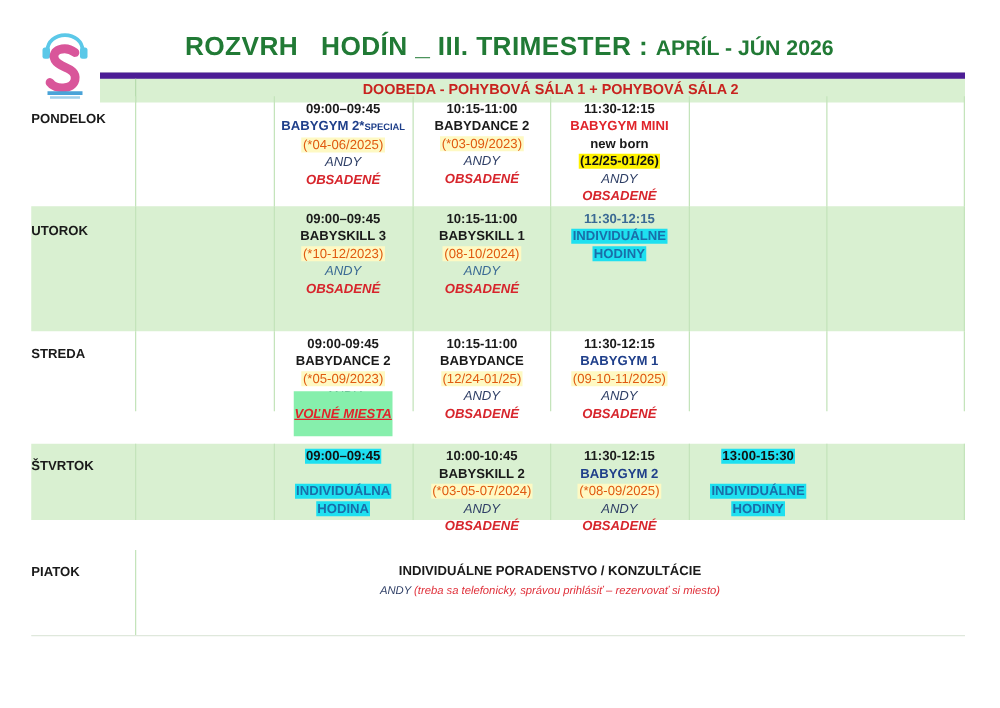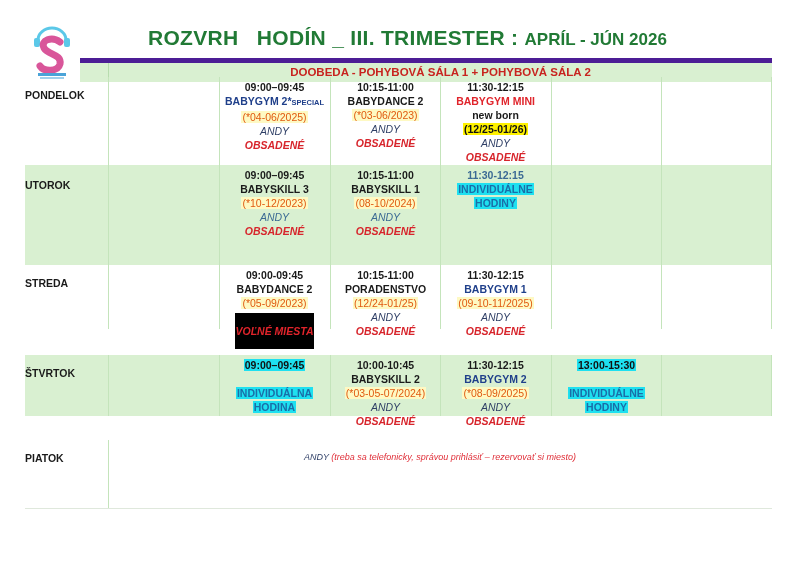--- a/index.html
+++ b/index.html
@@ -37,21 +37,21 @@
     .navy { color: #1f3f8a; }
     .steel { color: #3b6a94; }
     .red { color: #e0242b; }
     .hl { background: #fef9c3; color: #e05a10; padding: 0 1px; }
     .hlb { background: #fff200; color: #111; font-weight: bold; padding: 0 1px; }
     .cyan { background: #1ee0f0; color: #1a6ea8; font-weight: bold; padding: 0 1px; }
     .cyanb { background: #1ee0f0; color: #111; font-weight: bold; padding: 0 1px; }
     .andy { font-style: italic; color: #2f3f66; }
     .andy2 { font-style: italic; color: #3b6a94; }
     .occ { font-style: italic; font-weight: bold; color: #d7252c; }
-    .free { font-style: italic; font-weight: bold; color: #e0242b; background: #000000; padding: 12px 1px; }
+    .free { font-style: italic; font-weight: bold; color: #e0242b; background: #86efac; padding: 12px 1px; text-decoration: underline; }
     .sup { font-size: 7.5px; }
     .fri {
       position: absolute; left: 83px; right: 0; top: 10px; text-align: center; font-size: 10.5px; line-height: 15px; color: #1a1a1a;
     }
     .fri .bullet { display: inline-block; margin-right: 12px; }
     .fri .note { font-style: italic; font-size: 9px; }
     .fri .note .n1 { color: #2f3f66; }
     .fri .note .n2 { color: #e0303a; }
     .bottom-line { position: absolute; left: 25px; width: 747px; top: 508px; height: 1px; background: #dfe8dc; }
   </style>
@@ -87,21 +87,21 @@
   <div class="cell" style="left:194px">
     <div class="b">09:00–09:45</div>
     <div class="b navy"><span>BABYGYM 2*</span><span class="sup">SPECIAL</span></div>
     <div><span class="hl">(*04-06/2025)</span></div>
     <div class="andy">ANDY</div>
     <div class="occ">OBSADENÉ</div>
   </div>
   <div class="cell" style="left:305px">
     <div class="b">10:15-11:00</div>
     <div class="b">BABYDANCE 2</div>
-    <div><span class="hl">(*03-06/2023)</span></div>
+    <div><span class="hl">(*03-09/2023)</span></div>
     <div class="andy">ANDY</div>
     <div class="occ">OBSADENÉ</div>
   </div>
   <div class="cell" style="left:415px">
     <div class="b">11:30-12:15</div>
     <div class="b red">BABYGYM MINI</div>
     <div class="b">new born</div>
     <div><span class="hlb">(12/25-01/26)</span></div>
     <div class="andy">ANDY</div>
     <div class="occ">OBSADENÉ</div>
@@ -149,21 +149,21 @@
   <div class="day" style="top:12px">STREDA</div>
   <div class="cell" style="left:194px">
     <div class="b">09:00-09:45</div>
     <div class="b">BABYDANCE 2</div>
     <div><span class="hl">(*05-09/2023)</span></div>
     <div class="andy">ANDY</div>
     <div><span class="free">VOĽNÉ MIESTA</span></div>
   </div>
   <div class="cell" style="left:305px">
     <div class="b">10:15-11:00</div>
-    <div class="b">PORADENSTVO</div>
+    <div class="b">BABYDANCE</div>
     <div><span class="hl">(12/24-01/25)</span></div>
     <div class="andy">ANDY</div>
     <div class="occ">OBSADENÉ</div>
   </div>
   <div class="cell" style="left:415px">
     <div class="b">11:30-12:15</div>
     <div class="b navy">BABYGYM 1</div>
     <div><span class="hl">(09-10-11/2025)</span></div>
     <div class="andy">ANDY</div>
     <div class="occ">OBSADENÉ</div>
@@ -204,16 +204,17 @@
     <div>&nbsp;</div>
     <div><span class="cyan">INDIVIDUÁLNE</span></div>
     <div><span class="cyan">HODINY</span></div>
   </div>
 </div>
 
 <div class="row" style="top:440px;height:68px;">
   <div class="line" style="left:83px"></div>
   <div class="day" style="top:12px">PIATOK</div>
   <div class="fri">
+    <div class="b">INDIVIDUÁLNE PORADENSTVO / KONZULTÁCIE</div>
     <div class="note"><span class="n1">ANDY</span><span class="n2"> (treba sa telefonicky, správou prihlásiť – rezervovať si miesto)</span></div>
   </div>
 </div>
 <div class="bottom-line"></div>
 
 </body></html>

